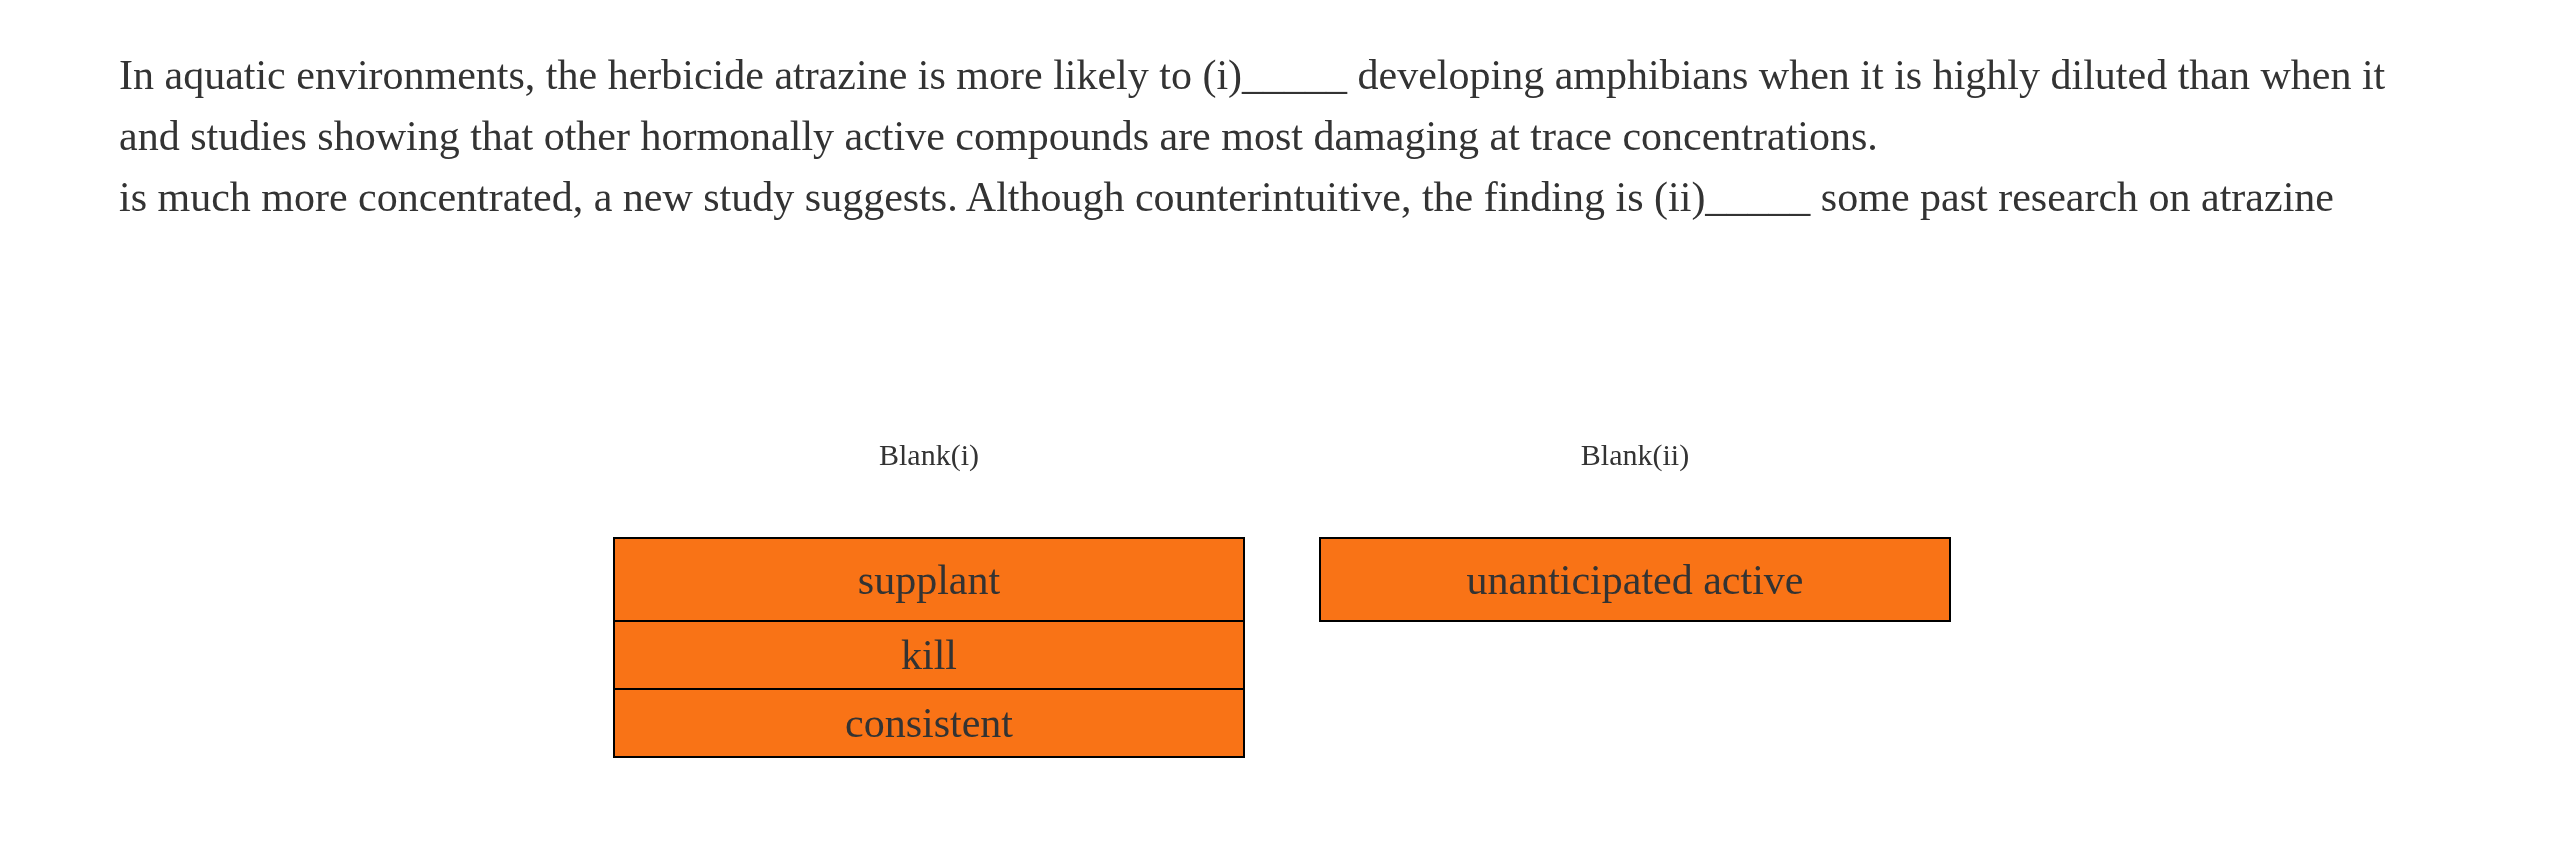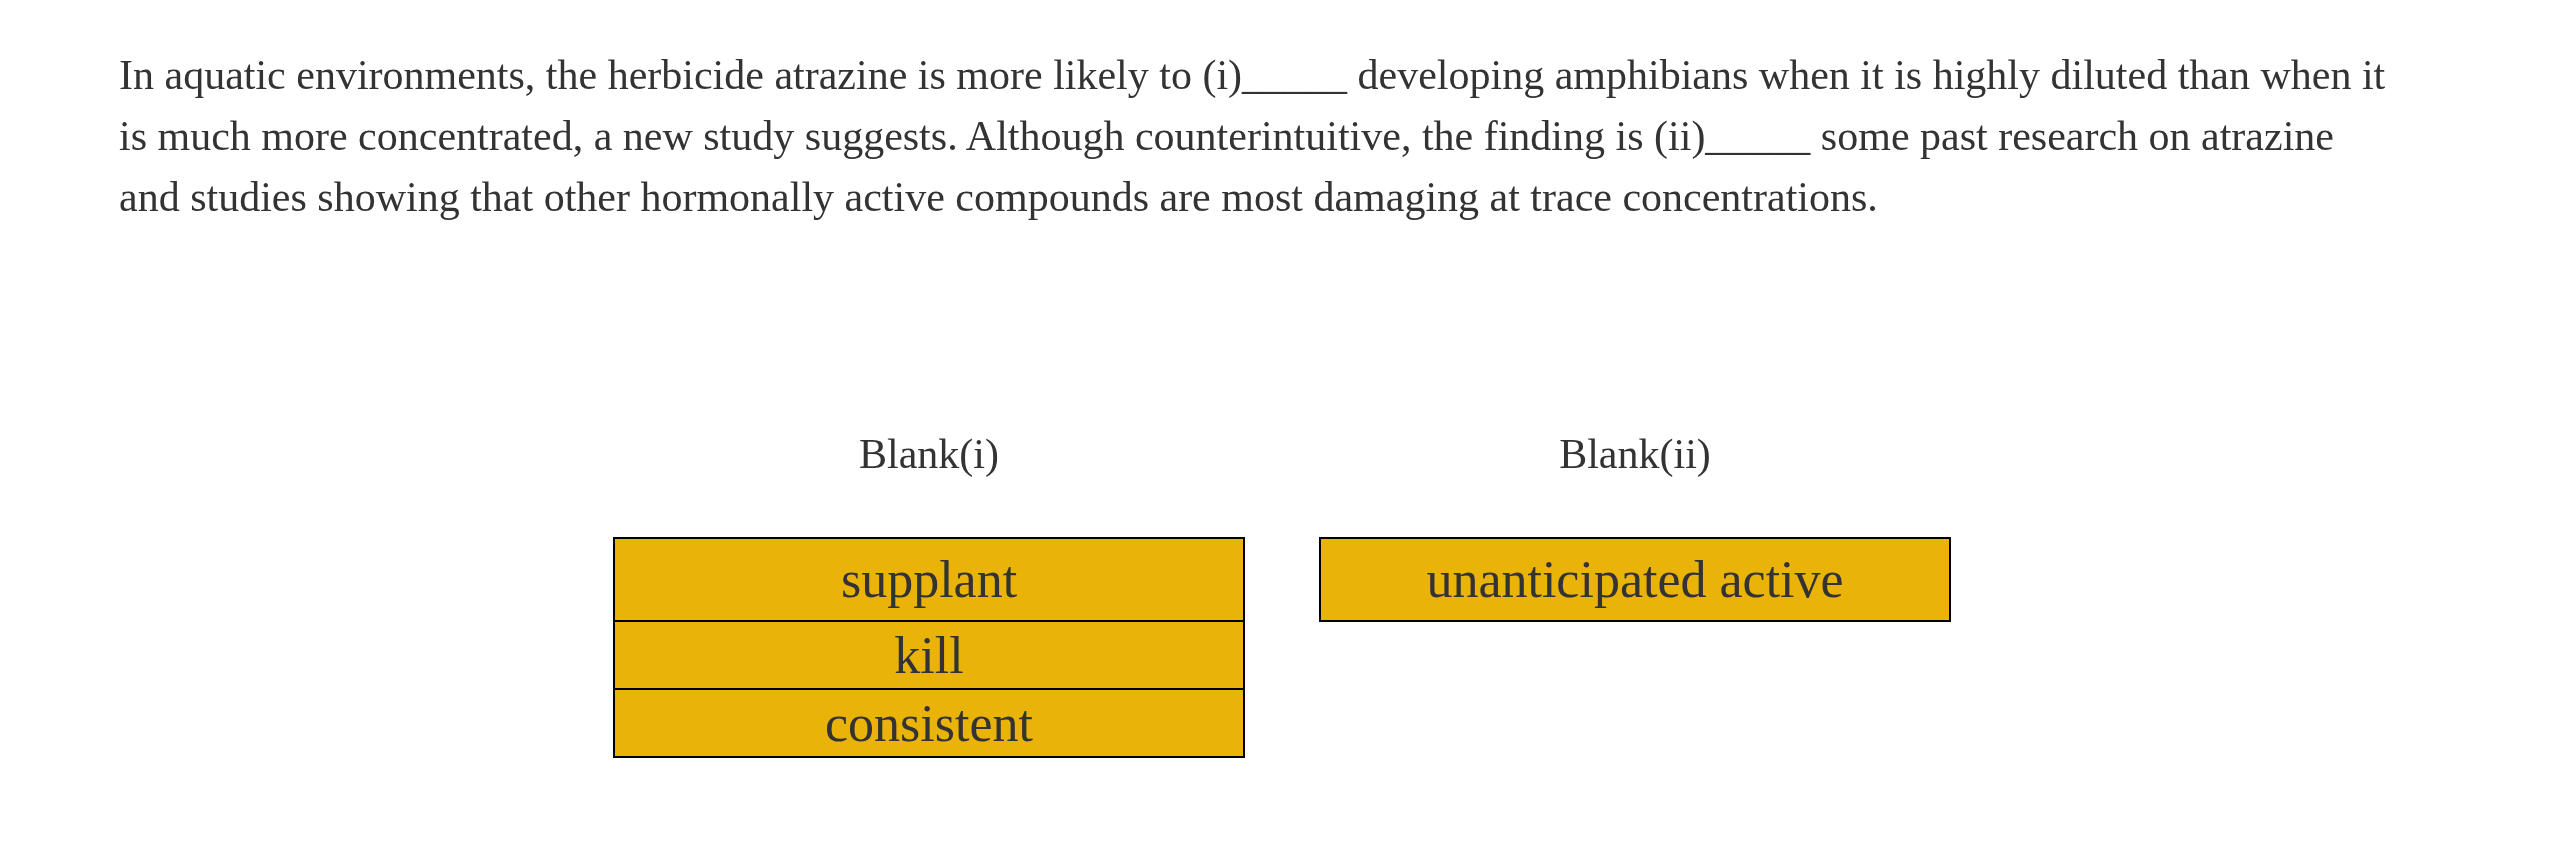--- a/index.html
+++ b/index.html
@@ -34,54 +34,54 @@
       width: 632px;
     }
     .blank-col.left  { left: 613px; }
     .blank-col.right { left: 1319px; }
     .blank-heading {
       position: absolute;
       top: 427px;
       left: 0;
       width: 100%;
       text-align: center;
-      font-size: 42px;
+      font-size: 30px;
       line-height: 55px;
     }
     .options {
       position: absolute;
       top: 537px;
       left: 0;
       width: 632px;
       box-sizing: border-box;
       border: 2.4px solid #000000;
     }
     .option {
       height: 81px;
       display: flex;
       align-items: center;
       justify-content: center;
-      font-size: 52px;
+      font-size: 42px;
       box-sizing: border-box;
       cursor: pointer;
-      background: #eab308;
+      background: #f97316;
       font-family: Liberation Serif, serif;
     }
     .option + .option {
       border-top: 2.4px solid #000000;
       height: 68px;
     }
   </style>
 </head>
 <body>
 
 <p class="passage">
   <span class="line">In aquatic environments, the herbicide atrazine is more likely to (i)_____ developing amphibians when it is highly diluted than when it</span>
+  <span class="line">and studies showing that other hormonally active compounds are most damaging at trace concentrations.</span>
   <span class="line">is much more concentrated, a new study suggests. Although counterintuitive, the finding is (ii)_____ some past research on atrazine</span>
-  <span class="line">and studies showing that other hormonally active compounds are most damaging at trace concentrations.</span>
 </p>
 
 <div class="blank-col left">
   <div class="blank-heading">Blank(i)</div>
   <div class="options">
     <div class="option">supplant</div>
     <div class="option">kill</div>
     <div class="option">consistent</div>
   </div>
 </div>

